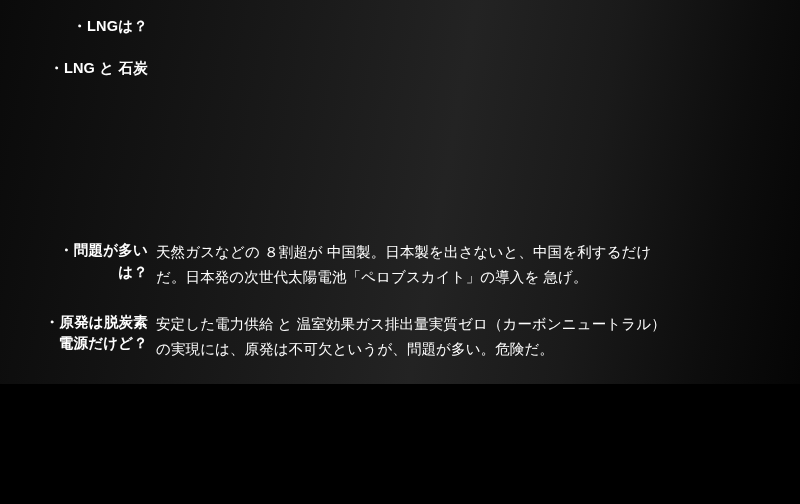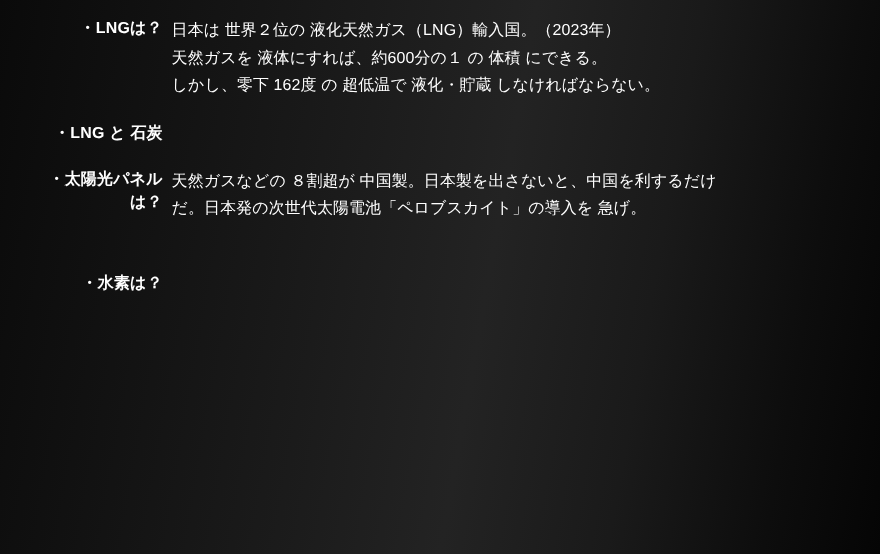--- a/index.html
+++ b/index.html
@@ -10,21 +10,21 @@
   body {
     width: 800px;
     height: 504px;
     overflow: hidden;
     font-family: "Liberation Sans", "DejaVu Sans", sans-serif;
   }
 
   .slide {
     position: relative;
     width: 800px;
-    height: 504px;
+    height: 384px;
     background: linear-gradient(100deg, #0a0a0a 0%, #121212 18%, #1b1b1b 38%, #232323 55%, #1a1a1a 72%, #0d0d0d 88%, #050505 100%);
     box-sizing: border-box;
     padding: 16px 18px 12px 10px;
     color: #ffffff;
   }
 
   .rows {
     display: flex;
     flex-direction: column;
     height: 100%;
@@ -63,49 +63,49 @@
     letter-spacing: 0.1px;
   }
 
   .r1 .q-cell { padding-top: 0px; }
   .r2 .q-cell { padding-top: 0px; }
   .r3 .q-cell { padding-top: 0px; }
   .r4 .q-cell { padding-top: 0px; }
   .r5 .q-cell { padding-top: 0px; }
 
   .row.r1 { margin-bottom: 20px; }
-  .row.r2 { margin-bottom: 20px; }
+  .row.r2 { margin-bottom: 36px; flex-direction: column; }
   .row.r3 { margin-bottom: 22px; }
   .row.r4 { margin-bottom: 24px; }
 </style>
 </head>
 <body>
 
 <div class="slide">
   <div class="rows">
 
     <div class="row r1">
       <div class="q-cell">・LNGは？</div>
-      <div class="a-cell">日本は 世界２位の 液化天然ガス（LNG）輸入国。（2023年）
-天然ガスを 液体にすれば、約600分の１ の 体積 にできる。
-しかし、零下 162度 の 超低温で 液化・貯蔵 しなければならない。</div>
     </div>
 
     <div class="row r2">
       <div class="q-cell">・LNG と 石炭</div>
     </div>
 
     <div class="row r3">
-      <div class="q-cell">・太陽光パネル
+      <div class="q-cell">・問題が多い
 は？</div>
       <div class="a-cell">天然ガスなどの ８割超が 中国製。日本製を出さないと、中国を利するだけ
 だ。日本発の次世代太陽電池「ペロブスカイト」の導入を 急げ。</div>
     </div>
 
     <div class="row r4">
+      <div class="q-cell">・原発は脱炭素
+電源だけど？</div>
+      <div class="a-cell">安定した電力供給 と 温室効果ガス排出量実質ゼロ（カーボンニュートラル）
+の実現には、原発は不可欠というが、問題が多い。危険だ。</div>
     </div>
 
     <div class="row r5">
-      <div class="q-cell">・水素は？</div>
     </div>
 
   </div>
 </div>
 
 </body></html>

